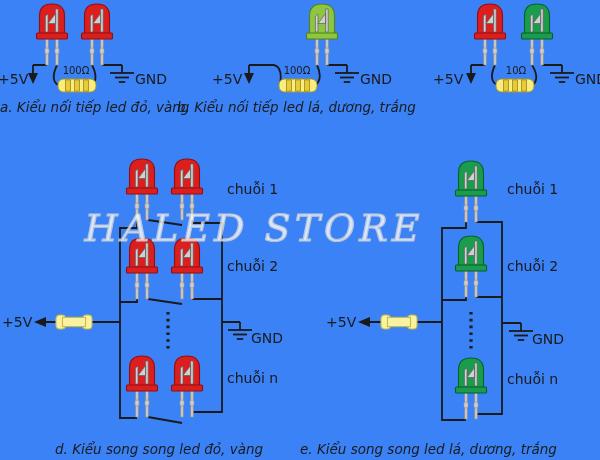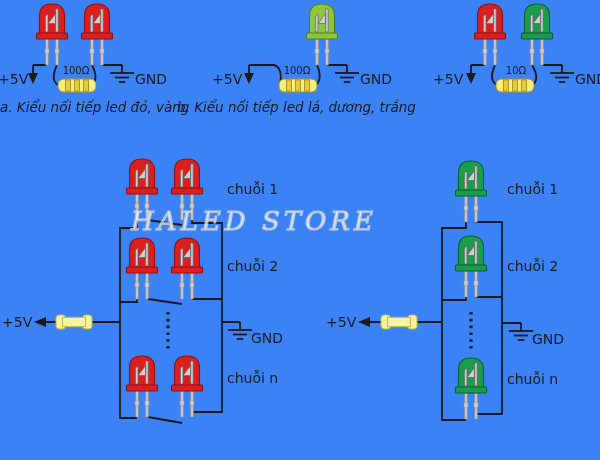--- a/index.html
+++ b/index.html
@@ -13,21 +13,21 @@
   .led-red{--body:#DC1E1E;--bstroke:#8F1010;}
   .led-lgreen{--body:#8DC63F;--bstroke:#567F18;}
   .led-dgreen{--body:#1A9C4D;--bstroke:#0B5F2B;}
   .lbl{position:absolute;font-size:14px;line-height:1.05;white-space:nowrap;}
   .r{text-align:right;}
   .ohm{position:absolute;font-size:10px;line-height:1.05;white-space:nowrap;text-align:center;}
   .chuoi{position:absolute;font-size:14px;line-height:1.05;white-space:nowrap;}
   .caption{position:absolute;font-style:italic;font-size:13.5px;line-height:1.1;text-align:center;white-space:nowrap;}
   .wm{position:absolute;left:0;top:206px;width:508px;text-align:center;
       font-family:"DejaVu Serif","Liberation Serif",serif;font-style:italic;
-      font-size:26px;letter-spacing:4px;color:#ffffff;opacity:.8;
+      font-size:38px;letter-spacing:4px;color:#ffffff;opacity:.8;
       -webkit-text-stroke:1.2px #d4d4d4;text-shadow:0 0 1px #cfcfcf;pointer-events:none;}
 </style>
 </head>
 <body>
 
 <div class="stage">
 
 <svg width="600" height="460" viewBox="0 0 600 460">
   <defs>
     <g id="led">
@@ -135,16 +135,18 @@
 <div class="chuoi" style="left:227px;top:182px;">chuỗi 1</div>
 <div class="chuoi" style="left:227px;top:259px;">chuỗi 2</div>
 <div class="chuoi" style="left:227px;top:371px;">chuỗi n</div>
 
 <div class="lbl r" style="left:326px;top:315px;width:30px;">+5V</div>
 <div class="lbl" style="left:532px;top:332px;">GND</div>
 <div class="chuoi" style="left:507px;top:182px;">chuỗi 1</div>
 <div class="chuoi" style="left:507px;top:259px;">chuỗi 2</div>
 <div class="chuoi" style="left:507px;top:372px;">chuỗi n</div>
 
+<div class="caption" style="left:55px;top:442px;width:180px;">d. Kiểu song song led đỏ, vàng</div>
+<div class="caption" style="left:300px;top:442px;width:205px;">e. Kiểu song song led lá, dương, trắng</div>
 
 <div class="wm">HALED STORE</div>
 
 </div>
 
 </body></html>

